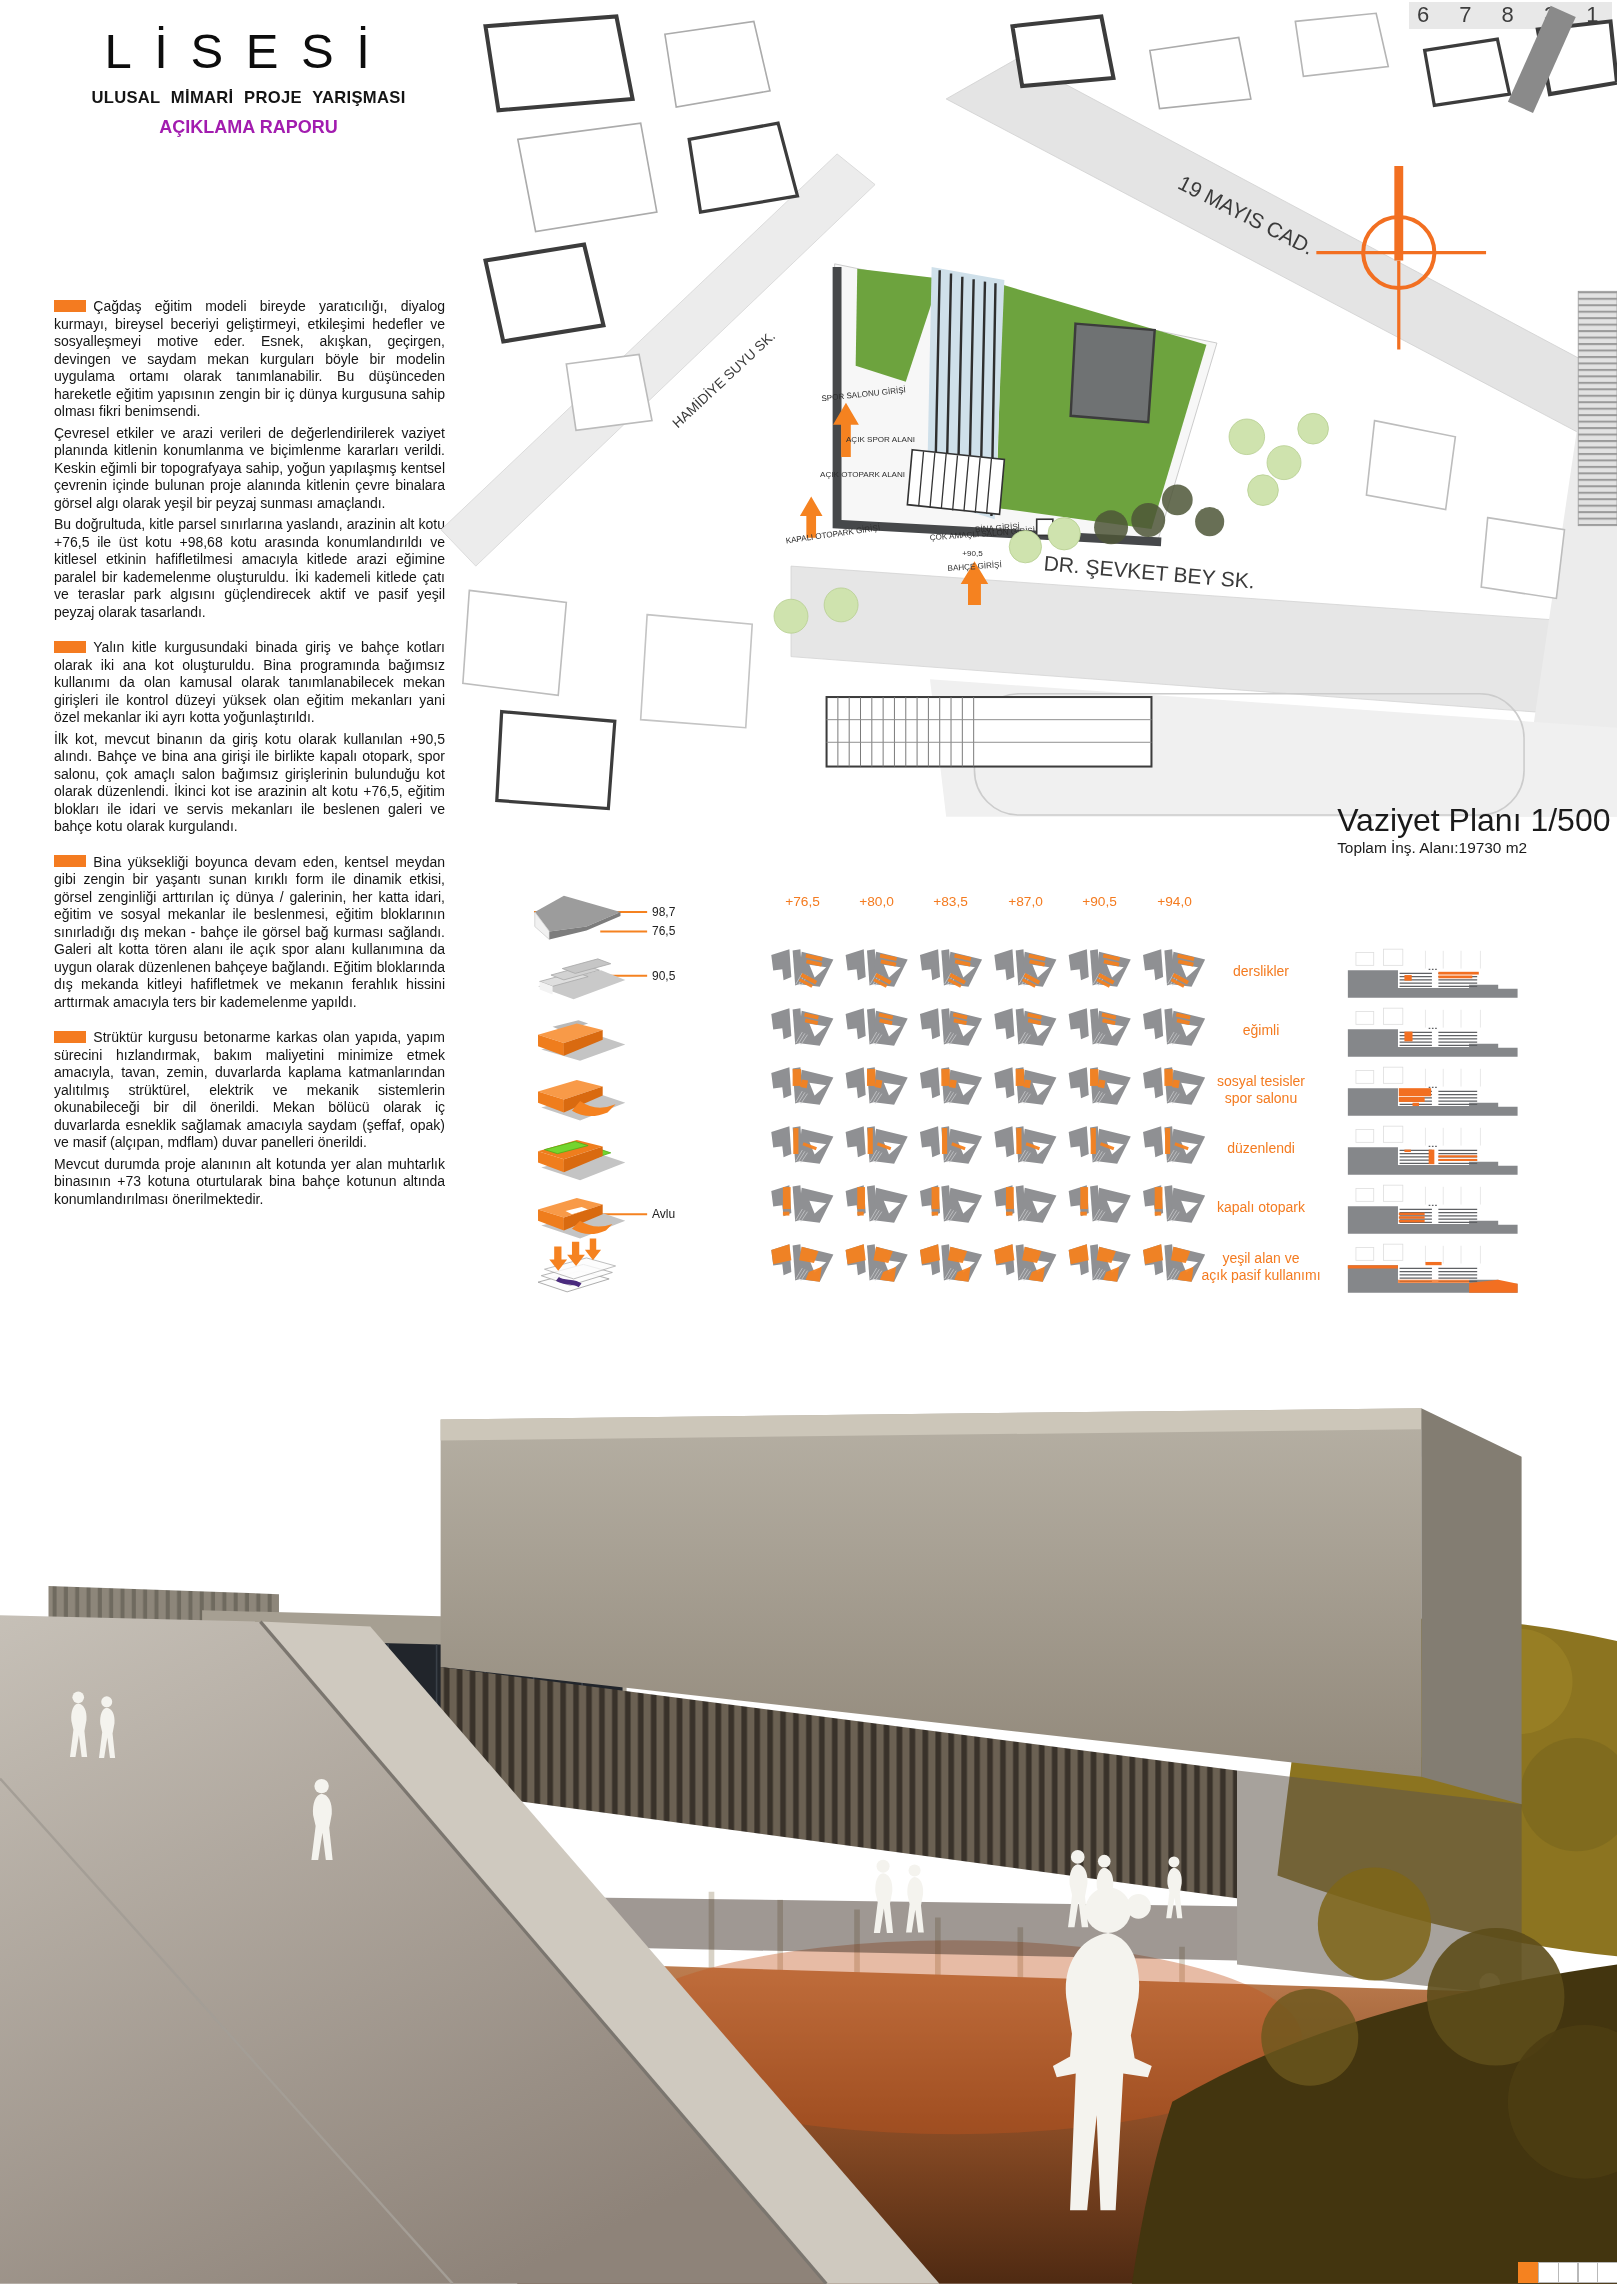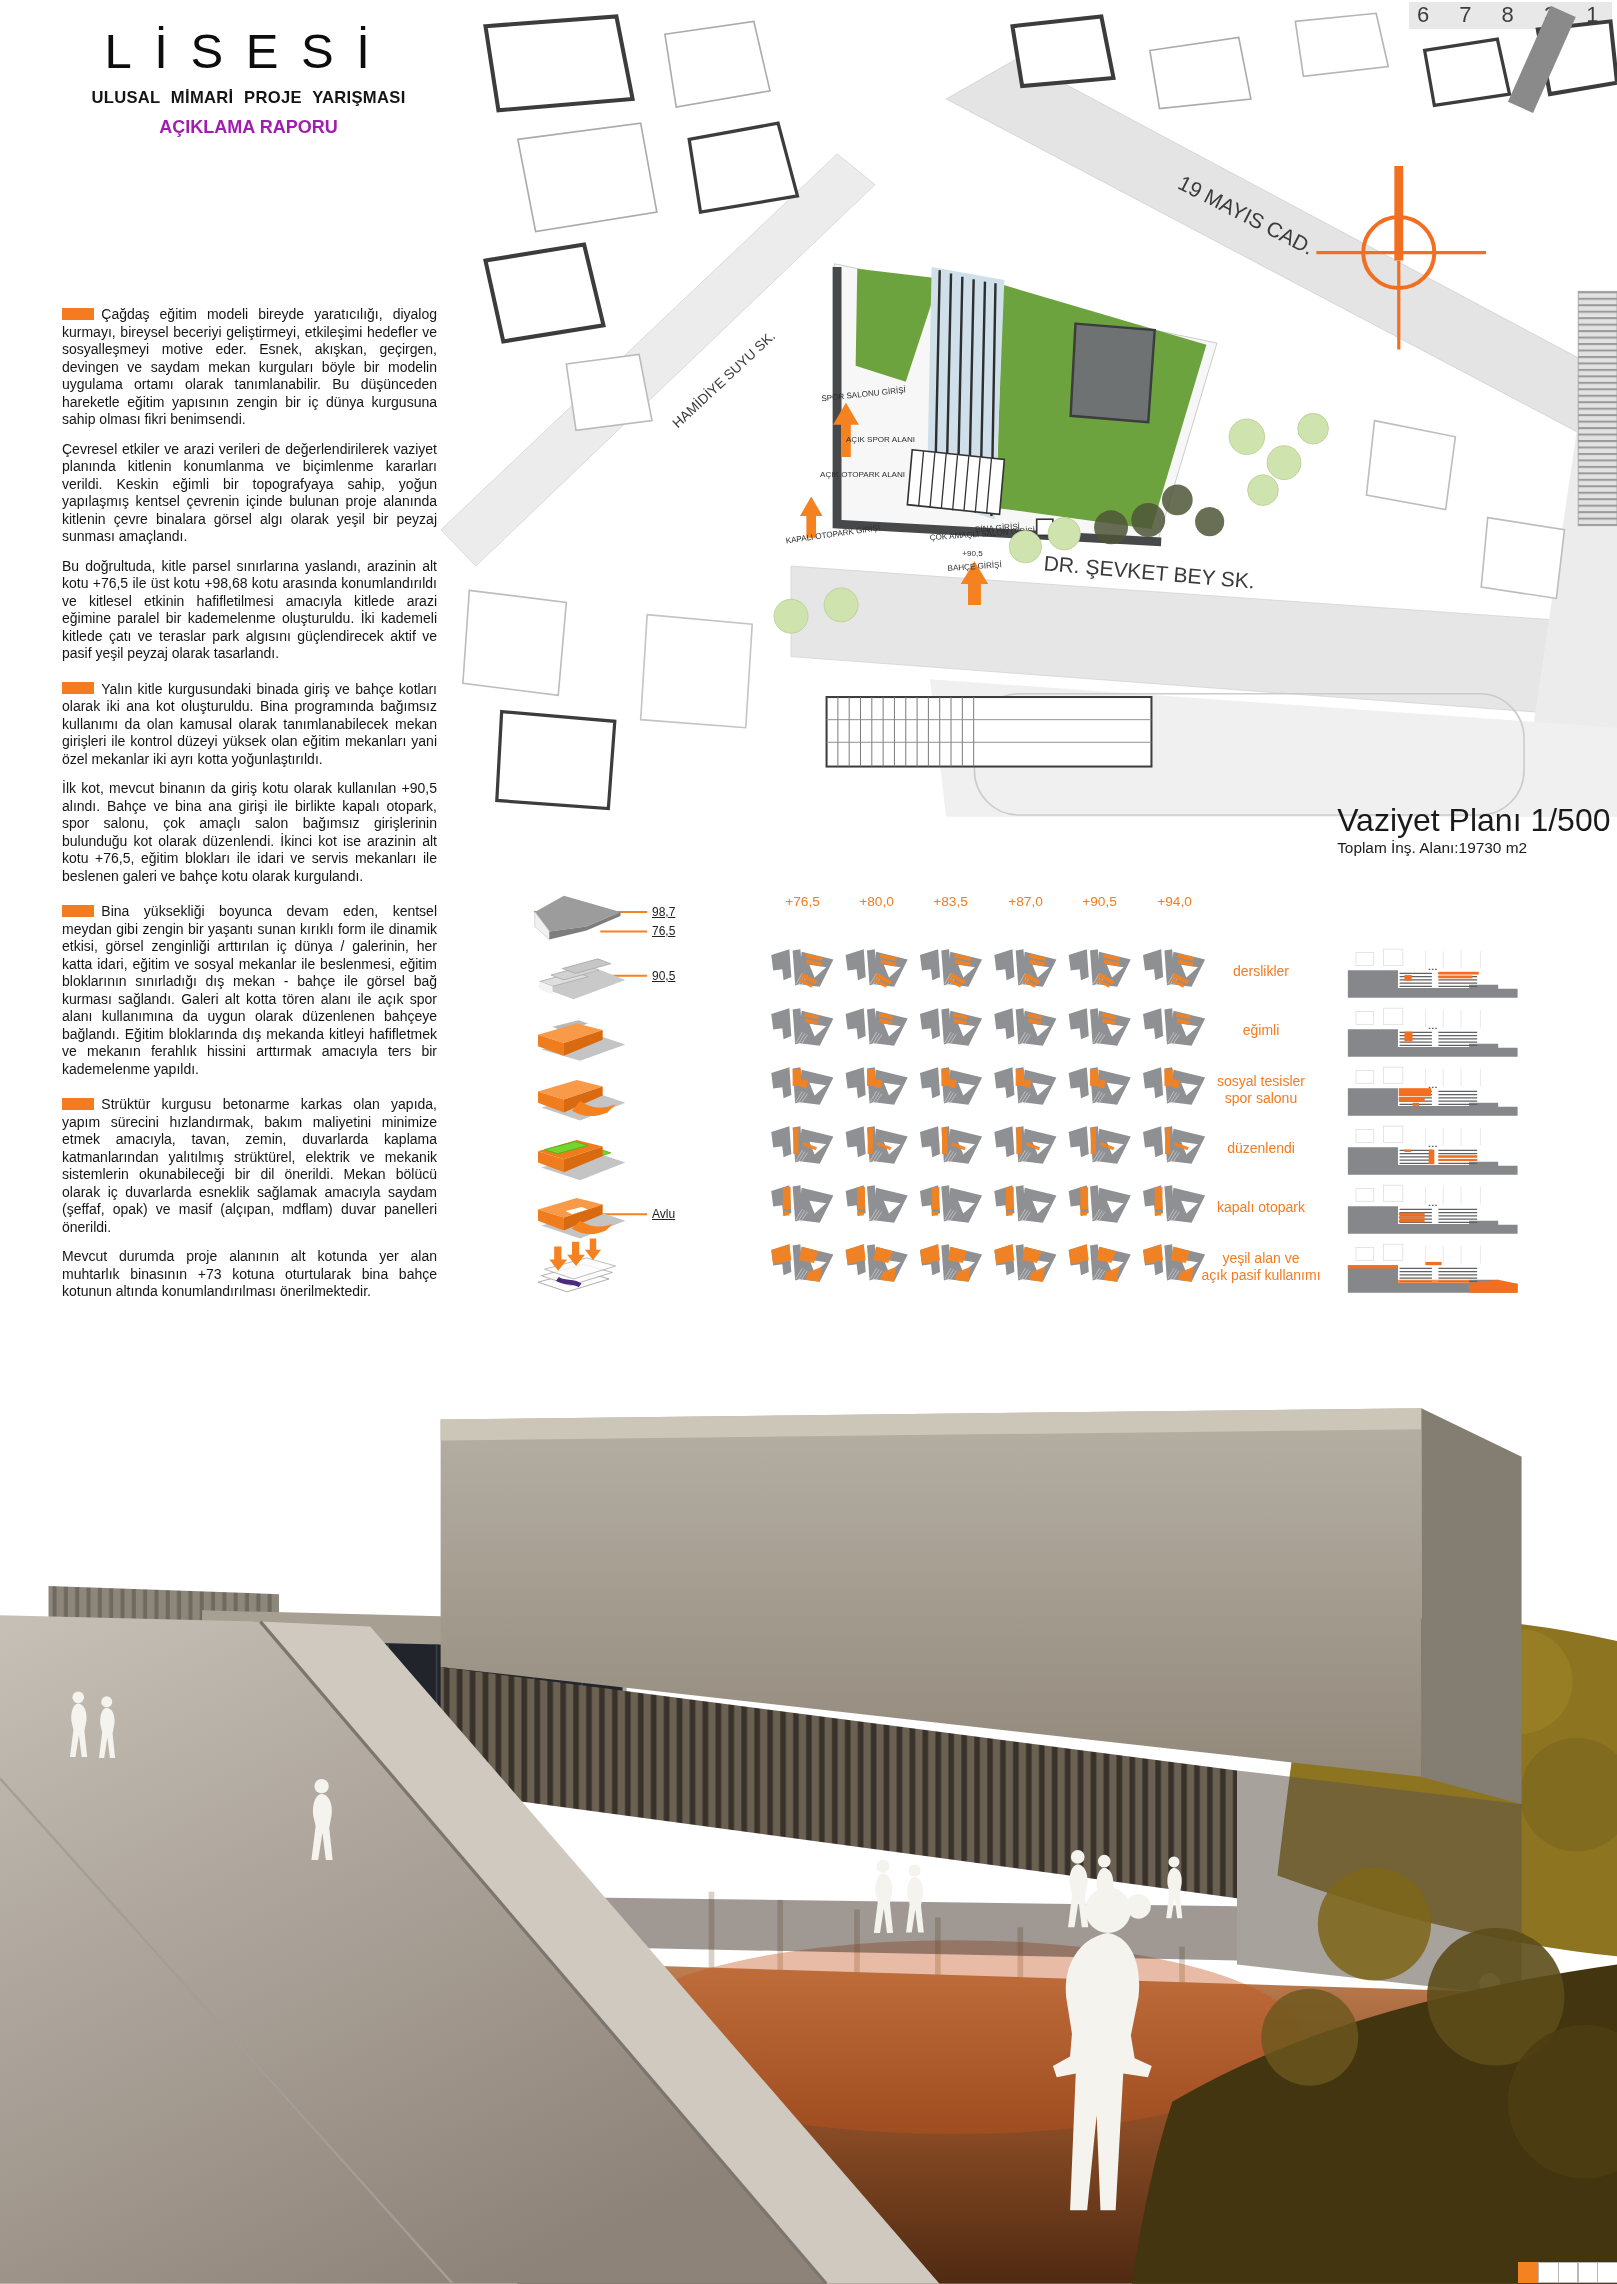--- a/index.html
+++ b/index.html
@@ -11,31 +11,31 @@
   #title-sub{font-size:49px;font-weight:normal;letter-spacing:22.6px;margin-top:1.6px;color:#0d0d0d;white-space:nowrap;}
   #subtitle1{font-size:16.6px;font-weight:bold;letter-spacing:0.3px;word-spacing:5.7px;margin-top:9.7px;color:#141414;}
   #subtitle2{font-size:18px;font-weight:bold;margin-top:9px;color:#a21caf;}
   
   #entry-number{position:absolute;top:1.6px;right:4.9px;font-size:22px;color:#3d3d3d;
                 letter-spacing:12px;background:rgba(228,228,228,.85);padding:0.8px 1.6px 0.8px 8px;}
   
   #report{position:absolute;left:50px;top:294px;width:399px;font-size:14px;line-height:17.5px;
           text-align:justify;color:#151515;}
   #report .sec{margin-bottom:18px;}
-  #report p{margin:12px;}
+  #report p{margin:4px;}
   .marker{display:inline-block;width:32px;height:12px;background:#f47b20;margin-right:7.3px;vertical-align:-0.8px;}
   
   #plan-title{position:absolute;right:6.5px;top:802px;}
   #plan-title .t1{font-size:32px;color:#1a1a1a;}
   #plan-title .t2{font-size:15.4px;color:#1a1a1a;margin-top:0px;}
   
   .elev-label{position:absolute;width:65px;text-align:center;font-size:13.7px;color:#f47b20;}
   .cat-label{position:absolute;left:1182px;width:158px;height:47px;display:flex;flex-direction:column;
              justify-content:center;text-align:center;font-size:14px;color:#f47b20;line-height:17px;align-items:center;}
-  .mass-label{position:absolute;left:652px;font-size:12px;color:#222;text-decoration:underline;}
+  .mass-label{position:absolute;left:652px;font-size:12px;color:#222;}
   
   #page-indicator{position:absolute;left:1519px;top:2262px;display:flex;}
   #page-indicator .sq{width:18.6px;height:19.4px;background:#fff;border:0.8px solid #b9b9b9;margin-left:-0.8px;}
   #page-indicator .sq.active{background:#f58220;border-color:#f58220;}
   svg{position:absolute;display:block;}
   text{font-family:"Liberation Sans",sans-serif;}
 </style>
 </head>
 <body>
 

